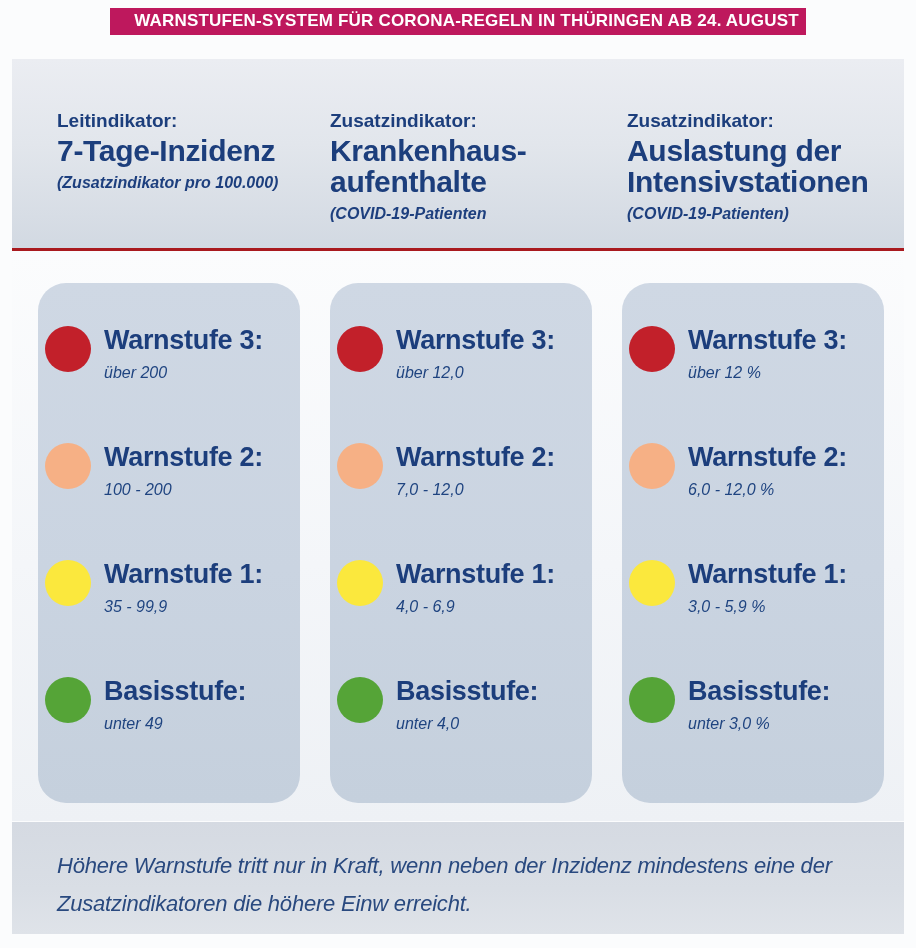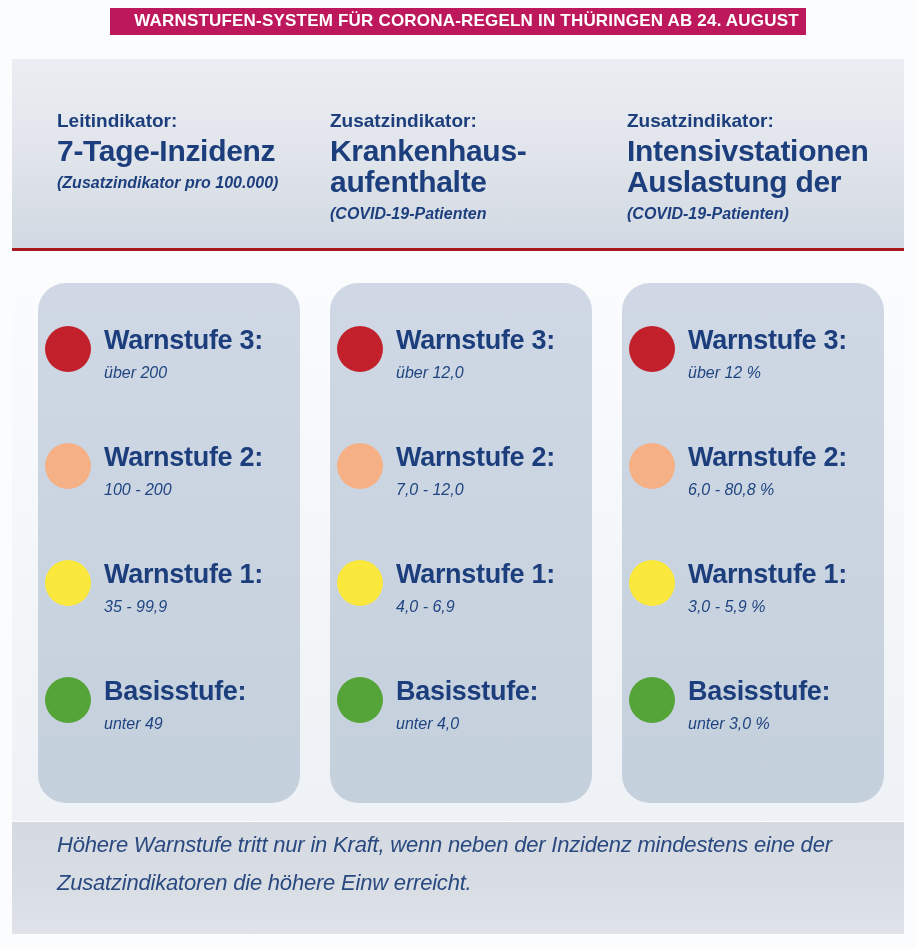--- a/index.html
+++ b/index.html
@@ -62,21 +62,21 @@
   }
   .row-text { margin-left:13px; }
   .level-label { font-size:27px; font-weight:bold; color:#1c3e7c; line-height:30px; letter-spacing:-.3px; }
   .level-value { font-size:16px; font-style:italic; color:#1f4480; line-height:30px; margin-top:3px; }
 
   
   .footnote-box {
     position:absolute; left:12px; top:822px;
     width:892px; height:112px;
     background:linear-gradient(180deg,#d5dae2 0%,#d9dee5 60%,#dfe3e9 100%);
-    padding:4px 40px 0 45px;
+    padding:25px 40px 0 45px;
   }
   .footnote-line {
     font-size:22px; font-style:italic; color:#29497f; line-height:38px;
     letter-spacing:-.2px;
   }
 </style>
 </head>
 <body>
 
 <div class="title-wrap">
@@ -101,22 +101,22 @@
         <div>Krankenhaus-</div>
         <div>aufenthalte</div>
       </div>
       <div class="subtitle">
         <div>(COVID-19-Patienten</div>
       </div>
     </div>
     <div class="col-header c3">
       <div class="kicker">Zusatzindikator:</div>
       <div class="heading">
+        <div>Auslastung der</div>
         <div>Intensivstationen</div>
-        <div>Auslastung der</div>
       </div>
       <div class="subtitle">
         <div>(COVID-19-Patienten)</div>
       </div>
     </div>
   </div>
 
   <div class="body-section">
 
     <div class="card k1">
@@ -186,21 +186,21 @@
         <div class="dot" style="background-color: rgb(194, 32, 42);"></div>
         <div class="row-text">
           <div class="level-label">Warnstufe 3:</div>
           <div class="level-value">über 12 %</div>
         </div>
       </div>
       <div class="row">
         <div class="dot" style="background-color: rgb(246, 176, 133);"></div>
         <div class="row-text">
           <div class="level-label">Warnstufe 2:</div>
-          <div class="level-value">6,0 - 80,8 %</div>
+          <div class="level-value">6,0 - 12,0 %</div>
         </div>
       </div>
       <div class="row">
         <div class="dot" style="background-color: rgb(251, 232, 61);"></div>
         <div class="row-text">
           <div class="level-label">Warnstufe 1:</div>
           <div class="level-value">3,0 - 5,9 %</div>
         </div>
       </div>
       <div class="row">

